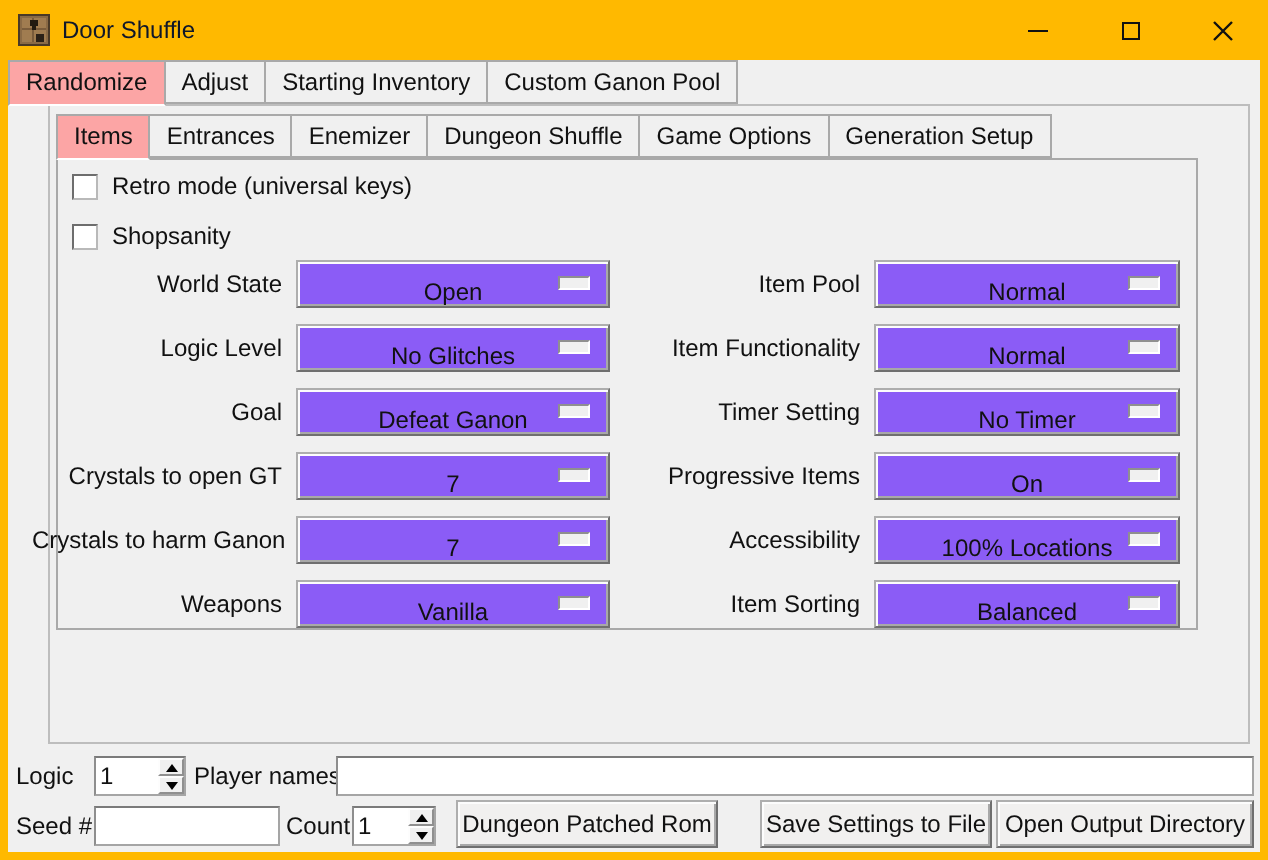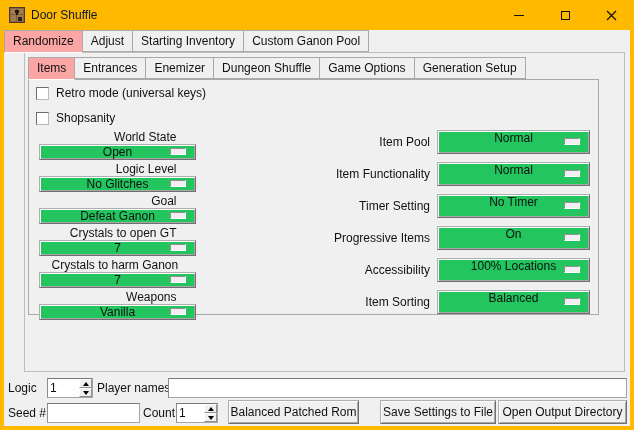--- a/index.html
+++ b/index.html
@@ -35,26 +35,26 @@
 
   
   .check-row { position:absolute; left:32px; height:14px; display:flex; align-items:center; }
   .checkbox { width:13px; height:13px; background:#ffffff; border:1px solid #6d6d6d;
               border-right-color:#b9b9b9; border-bottom-color:#b9b9b9; }
   .check-label { margin-left:7px; font-size:12px; color:#111; white-space:nowrap; }
 
   
   .opt-row { position:absolute; height:24px; display:flex; align-items:center; }
   .opt-label { font-size:12px; color:#111; text-align:right; white-space:nowrap; }
-  .opt-row.left  { left:28px;flex-direction:column; }  .opt-row.left  .opt-label { width:125px; }
+  .opt-row.left  { left:12px; }  .opt-row.left  .opt-label { width:125px; }
   .opt-row.right { left:306px; } .opt-row.right .opt-label { width:120px; }
-  .opt-menu { position:relative; margin-left:7px; height:24px; background:#22c55e;
+  .opt-menu { position:relative; margin-left:7px; height:24px; background:#8b5cf6;
               border:1px solid; border-color:#aeaeae #6f6f6f #6f6f6f #aeaeae;
               box-shadow: inset 1px 1px 0 #fcfcfc, inset -1px -1px 0 #a8a8a8;
-              display:flex; align-items:flex-start; justify-content:center; }
+              display:flex; align-items:flex-end; justify-content:center; }
   .opt-row.left  .opt-menu { width:157px; }
   .opt-row.right .opt-menu { width:153px; }
   .opt-value { font-size:12px; color:#111; white-space:nowrap; }
   .opt-indicator { position:absolute; right:9px; top:50%; margin-top:-4px; width:16px; height:7px;
                    background:#f0f0f0; border:1px solid; border-color:#8f8f8f #ffffff #ffffff #8f8f8f; }
 
   
   .blabel { position:absolute; font-size:12px; color:#111; line-height:20px; white-space:nowrap; }
   .entry { position:absolute; height:20px; background:#ffffff; border:1px solid #a5a5a5;
            border-top-color:#7a7a7a; border-left-color:#8e8e8e; font-size:12px; padding:0 3px; color:#111; }
@@ -243,18 +243,18 @@
       <input value="1" style="">
       <div class="spin-arrows">
         <div class="spin-btn">
             <span class="tri-up"></span>
           </div>
         <div class="spin-btn">
             <span class="tri-down"></span>
           </div>
       </div>
     </div>
-    <div class="pushbtn" style="left:224px; top:370px; width:131px">Balanced Patched Rom</div>
+    <div class="pushbtn" style="left:224px; top:370px; width:131px">Dungeon Patched Rom</div>
     <div class="pushbtn" style="left:376px; top:370px; width:116px">Save Settings to File</div>
     <div class="pushbtn" style="left:494px; top:370px; width:129px">Open Output Directory</div>
 
   </div>
 </div>
 
 </body></html>

